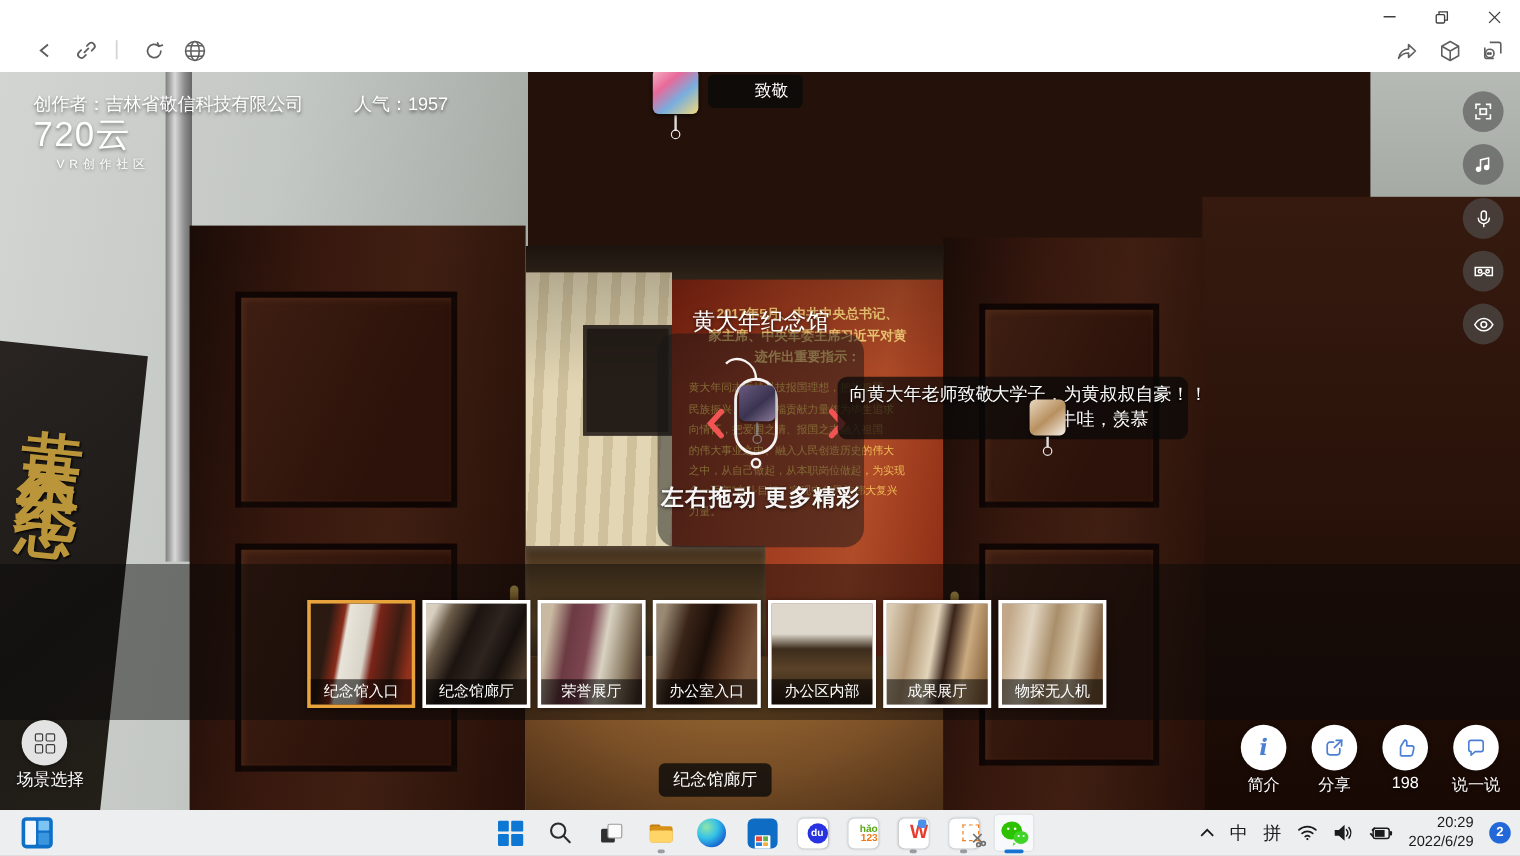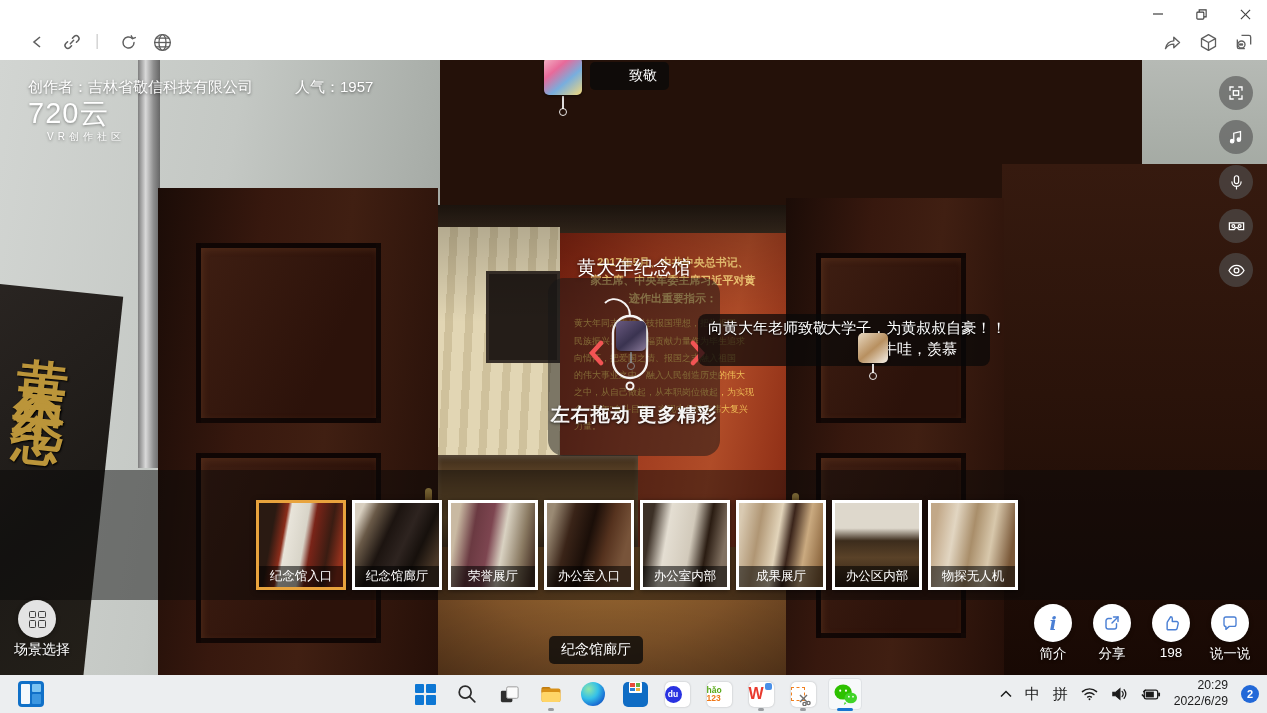--- a/index.html
+++ b/index.html
@@ -109,21 +109,21 @@
   .tb-pinned { position:absolute; left:18px; top:6px; width:26px; height:26px; border-radius:4px; background:#1070c8; padding:3px; display:flex; gap:2px; cursor:pointer; }
   .tb-pinned .pL { width:9px; height:100%; background:#f4f8fc; border-radius:1px; }
   .tb-pinned .pR { flex:1; display:flex; flex-direction:column; gap:2px; }
   .tb-pinned .pR i:first-child { flex:1; background:#7cc4f2; border-radius:1px; }
   .tb-pinned .pR i:last-child { flex:1.2; background:#3b96e0; border-radius:1px; }
   .tb-center { position:absolute; left:404px; top:0; height:38px; display:flex; align-items:center; }
   .tb-app { width:42px; height:38px; position:relative; display:flex; align-items:center; justify-content:center; cursor:pointer; }
   .tb-app .rundot { position:absolute; bottom:2px; left:50%; transform:translateX(-50%); width:6px; height:3px; border-radius:2px; background:#9a9da1; }
   .tb-app.active .appbg { position:absolute; left:4px; top:3px; width:34px; height:32px; background:#f7f9fa; border:1px solid #dfe2e5; border-radius:4px; }
   .tb-app.active .rundot { width:16px; background:#1874d0; }
-  .ico-sq { width:25px; height:25px; border-radius:5px; position:relative; z-index:2; display:flex; align-items:flex-start; justify-content:center; }
+  .ico-sq { width:25px; height:25px; border-radius:5px; position:relative; z-index:2; display:flex; align-items:flex-end; justify-content:center; }
   .white-sq { background:#fff; box-shadow:0 0 2px rgba(0,0,0,.25); flex-direction:column; line-height:1; }
   .start-grid { width:21px; height:21px; display:grid; grid-template-columns:1fr 1fr; gap:2px; z-index:2; }
   .start-grid i { background:#0e77d4; border-radius:1px; }
   .edge-ball { width:24px; height:24px; border-radius:50%; z-index:2;
     background:radial-gradient(circle at 32% 30%,#8fe6a8 0%,#35c1e8 40%,#1a6fd4 72%,#123f8a 100%); }
   .store-sq { background:#0f6cc4; }
   .store-in { width:13px; height:11px; background:#fff; border-radius:1px; display:grid; grid-template-columns:1fr 1fr; gap:1px; padding:1.5px; }
   .store-in i:nth-child(1){background:#e84a3c;} .store-in i:nth-child(2){background:#62b146;}
   .store-in i:nth-child(3){background:#2a7fd4;} .store-in i:nth-child(4){background:#f2b03c;}
   .baidu-paw { width:17px; height:17px; background:#2932e1; border-radius:50%; color:#fff; font-size:8.5px; font-weight:bold; display:flex; align-items:center; justify-content:center; }
@@ -350,28 +350,25 @@
     </div>
   <div class="thumb t2">
       <div class="thumb-label">纪念馆廊厅</div>
     </div>
   <div class="thumb t3">
       <div class="thumb-label">荣誉展厅</div>
     </div>
   <div class="thumb t4">
       <div class="thumb-label">办公室入口</div>
     </div>
-  <div class="thumb t5">
-      <div class="thumb-label">办公室内部</div>
+  <div class="thumb t6">
+      <div class="thumb-label">办公区内部</div>
     </div>
   <div class="thumb t7">
       <div class="thumb-label">成果展厅</div>
-    </div>
-  <div class="thumb t6">
-      <div class="thumb-label">办公区内部</div>
     </div>
   <div class="thumb t8">
       <div class="thumb-label">物探无人机</div>
     </div>
 </div>
 
 <div class="ovl bubble bottom-hotspot">纪念馆廊厅</div>
 
 <div class="actions">
   <div class="action">

